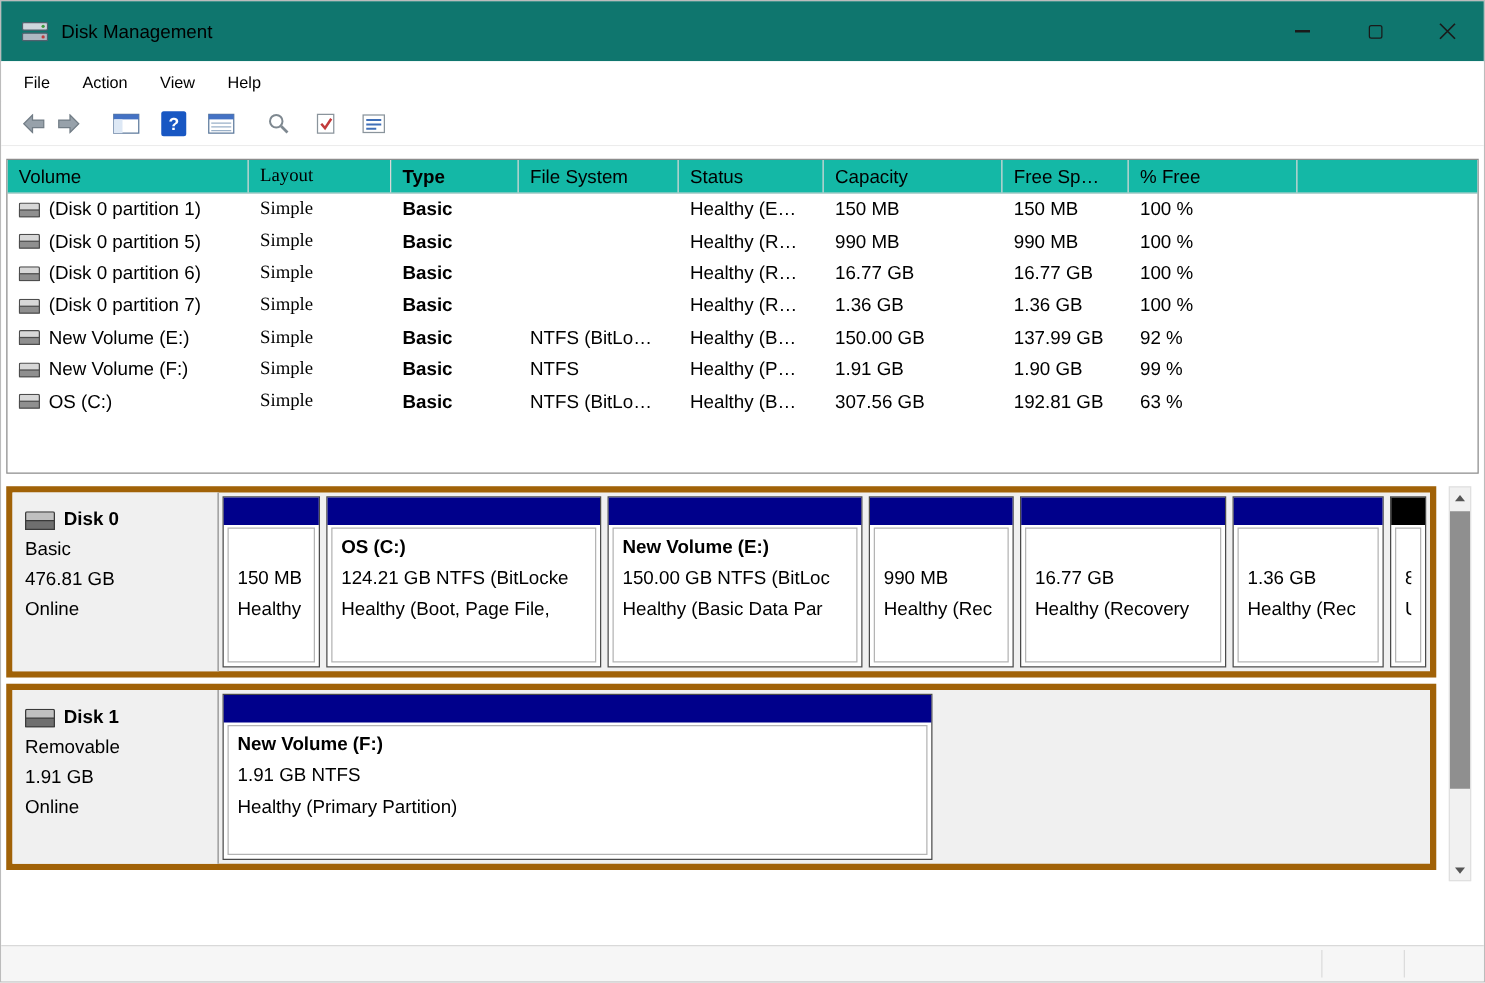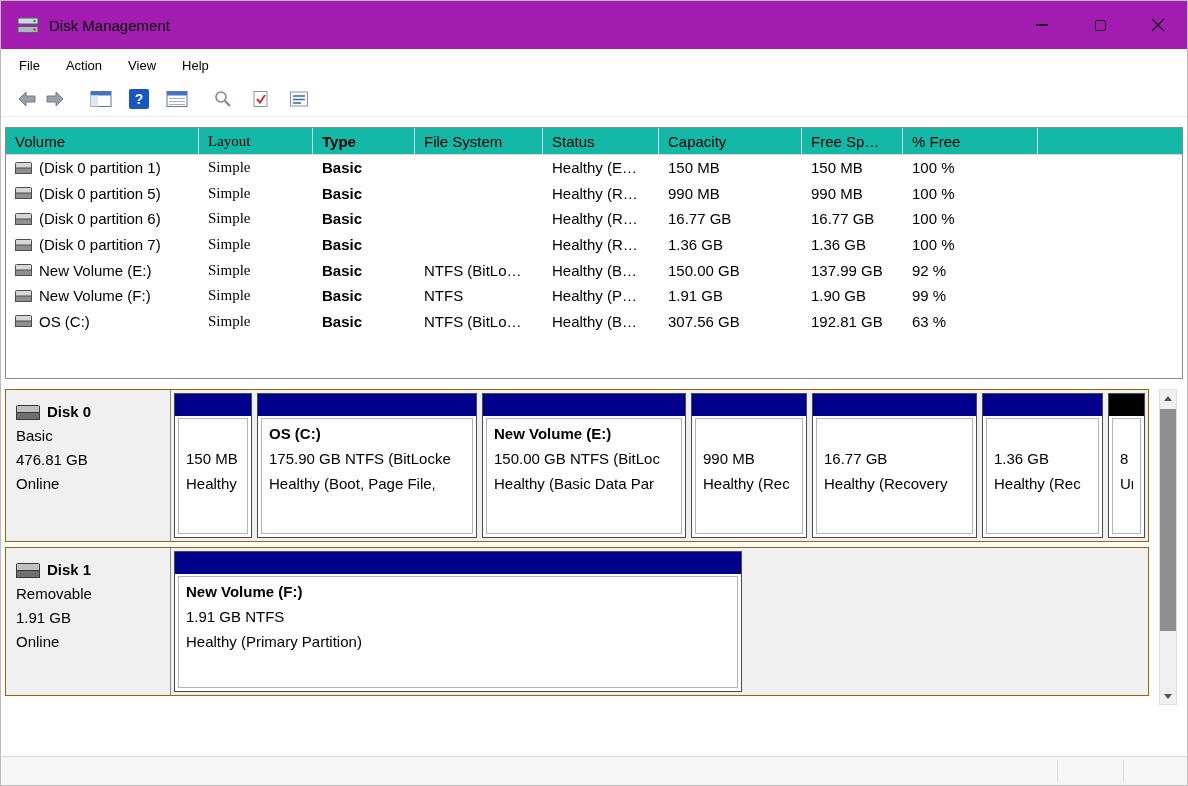--- a/index.html
+++ b/index.html
@@ -4,21 +4,21 @@
 <style>
   * { margin:0; padding:0; box-sizing:border-box; }
   html,body { width:1188px; height:786px; }
   body {
     font-family:"Liberation Sans", sans-serif;
     font-size:15px; color:#000; background:#fff; overflow:hidden;
   }
   .window { position:relative; width:1188px; height:786px; background:#fff; border:1px solid #bcbcbc; }
 
   
-  .titlebar { height:48px; display:flex; align-items:center; padding-left:16px; background:#a21caf; }
+  .titlebar { height:48px; display:flex; align-items:center; padding-left:16px; background:#0f766e; }
   .app-icon { width:22px; height:17px; flex:none; }
   .title-text { margin-left:10px; font-size:15px; }
   .win-controls { margin-left:auto; display:flex; height:48px; }
   .win-btn { width:58px; height:48px; display:flex; align-items:center; justify-content:center; cursor:default; }
   .glyph-min { width:12px; height:1.5px; background:#1a1a1a; }
   .glyph-max { width:11px; height:11px; border:1.4px solid #1a1a1a; border-radius:2px; }
 
   
   .menubar { height:32px; display:flex; align-items:center; padding-left:18px; gap:26px; background:#fff; }
   .menu-item { font-size:13px; }
@@ -40,21 +40,21 @@
   .vh { display:flex; align-items:center; padding-left:9px; border-right:1px solid #d8d8d8; white-space:nowrap; overflow:hidden; }
   .vt-row { display:flex; height:25.6px; align-items:center; }
   .vc { padding-left:9px; white-space:nowrap; overflow:hidden; height:100%; display:flex; align-items:center; }
   .c0{width:193px;} .c1{width:114px;font-family:Liberation Serif, serif;} .c2{width:102px;font-weight:bold;} .c3{width:128px;}
   .c4{width:116px;} .c5{width:143px;} .c6{width:101px;} .c7{width:135px;} .c8{flex:1; border-right:none;}
   .vol-icon { width:17px; height:12px; flex:none; margin-right:7px; }
 
   
   .graph-pane { position:absolute; top:270px; left:4px; right:4px; bottom:4px; background:#fff; }
   .disk-rows { position:absolute; top:2px; left:0; right:34px; }
-  .disk-row { display:flex; border:1px solid #a16207; background:#f0f0f0; margin-bottom:5px; }
+  .disk-row { display:flex; border:5px solid #a16207; background:#f0f0f0; margin-bottom:5px; }
   .row-h0 { height:153px; } .row-h1 { height:149px; }
   .disk-info { width:165px; flex:none; border-right:1px solid #8c8c8c; padding:10px 10px 0 10px; background:#f0f0f0; }
   .di-line { line-height:24px; white-space:nowrap; overflow:hidden; }
   .di-title { font-weight:bold; display:flex; align-items:center; gap:7px; line-height:24px; }
   .disk-icon { width:24px; height:15px; flex:none; }
   .parts { flex:1; display:flex; gap:5px; padding:3px; min-width:0; }
   .part { border:1px solid #4a4a4a; background:#fff; display:flex; flex-direction:column; min-width:0; }
   .part-head { height:22px; flex:none; background:#00008b; }
   .part.unalloc .part-head { background:#000000; }
   .part-body { flex:1; margin:2px 3px 3px; border:1px solid #b4b4b4; padding:2px 7px; overflow:hidden; background:#fff; }
@@ -332,21 +332,21 @@
               <div class="part-body">
                 <div class="pl ptitle"></div>
                 <div class="pl">150 MB</div>
                 <div class="pl">Healthy</div>
               </div>
             </div>
             <div class="part pw1">
               <div class="part-head"></div>
               <div class="part-body">
                 <div class="pl ptitle">OS  (C:)</div>
-                <div class="pl">175.90 GB NTFS (BitLocke</div>
+                <div class="pl">124.21 GB NTFS (BitLocke</div>
                 <div class="pl">Healthy (Boot, Page File,</div>
               </div>
             </div>
             <div class="part pw2">
               <div class="part-head"></div>
               <div class="part-body">
                 <div class="pl ptitle">New Volume  (E:)</div>
                 <div class="pl">150.00 GB NTFS (BitLoc</div>
                 <div class="pl">Healthy (Basic Data Par</div>
               </div>

